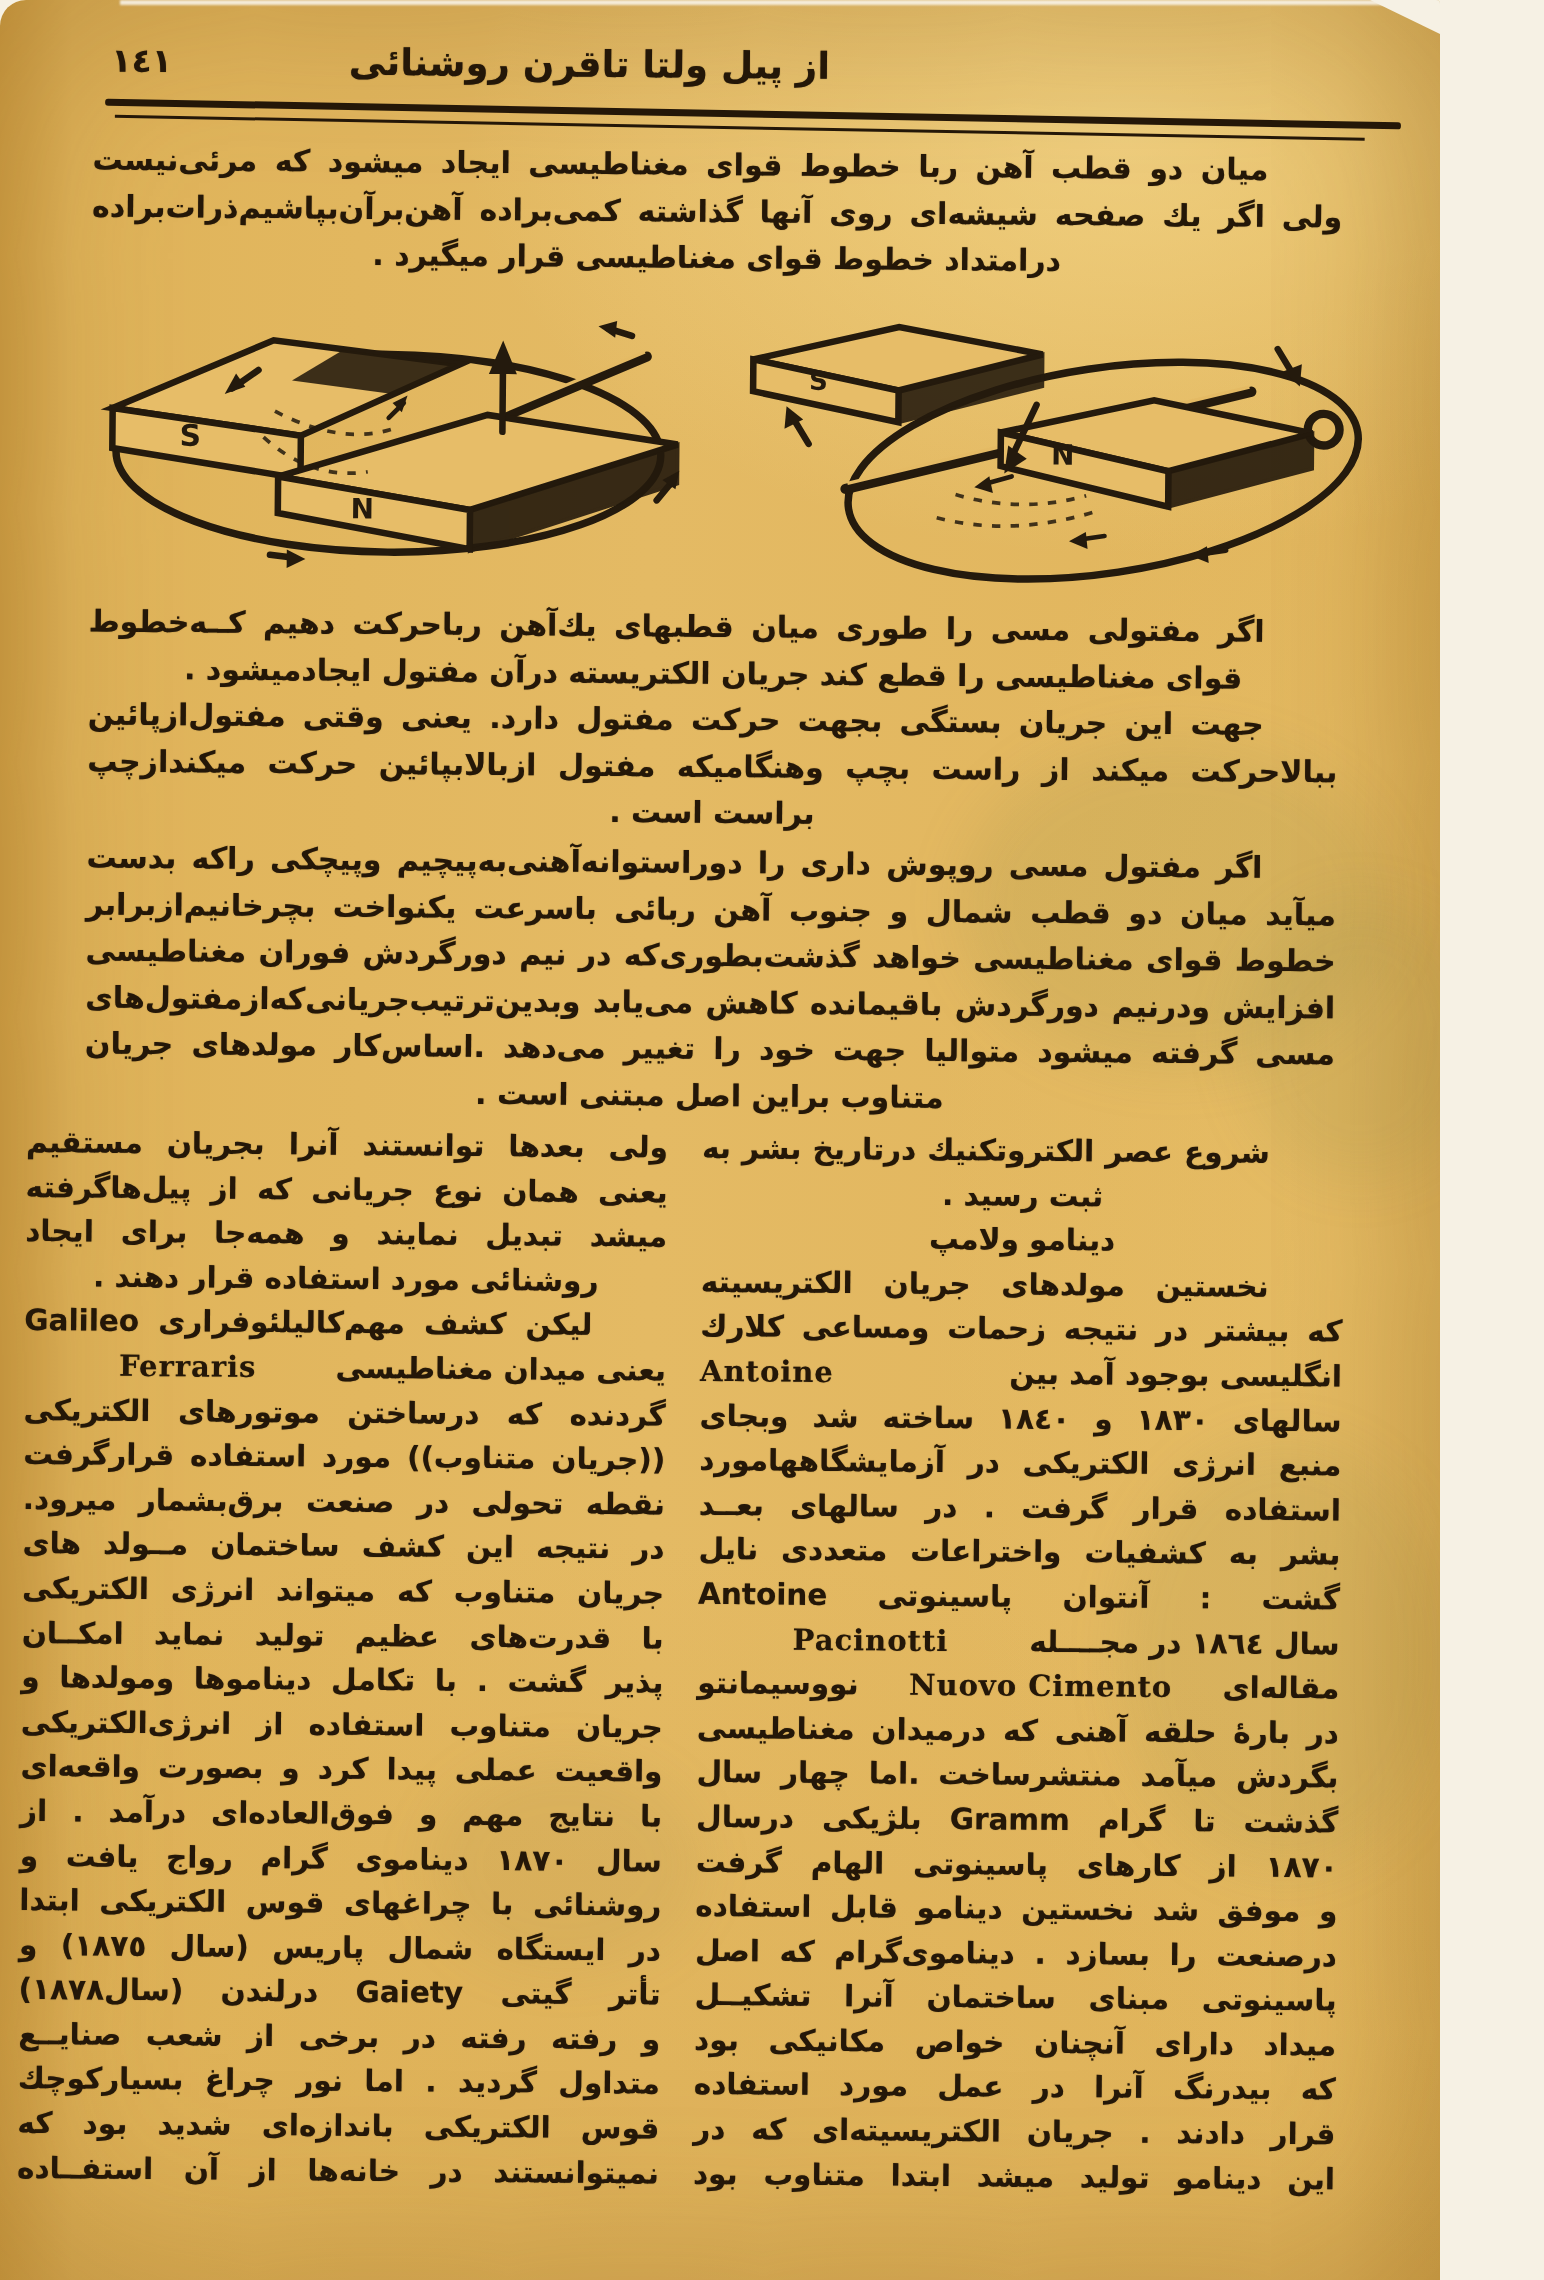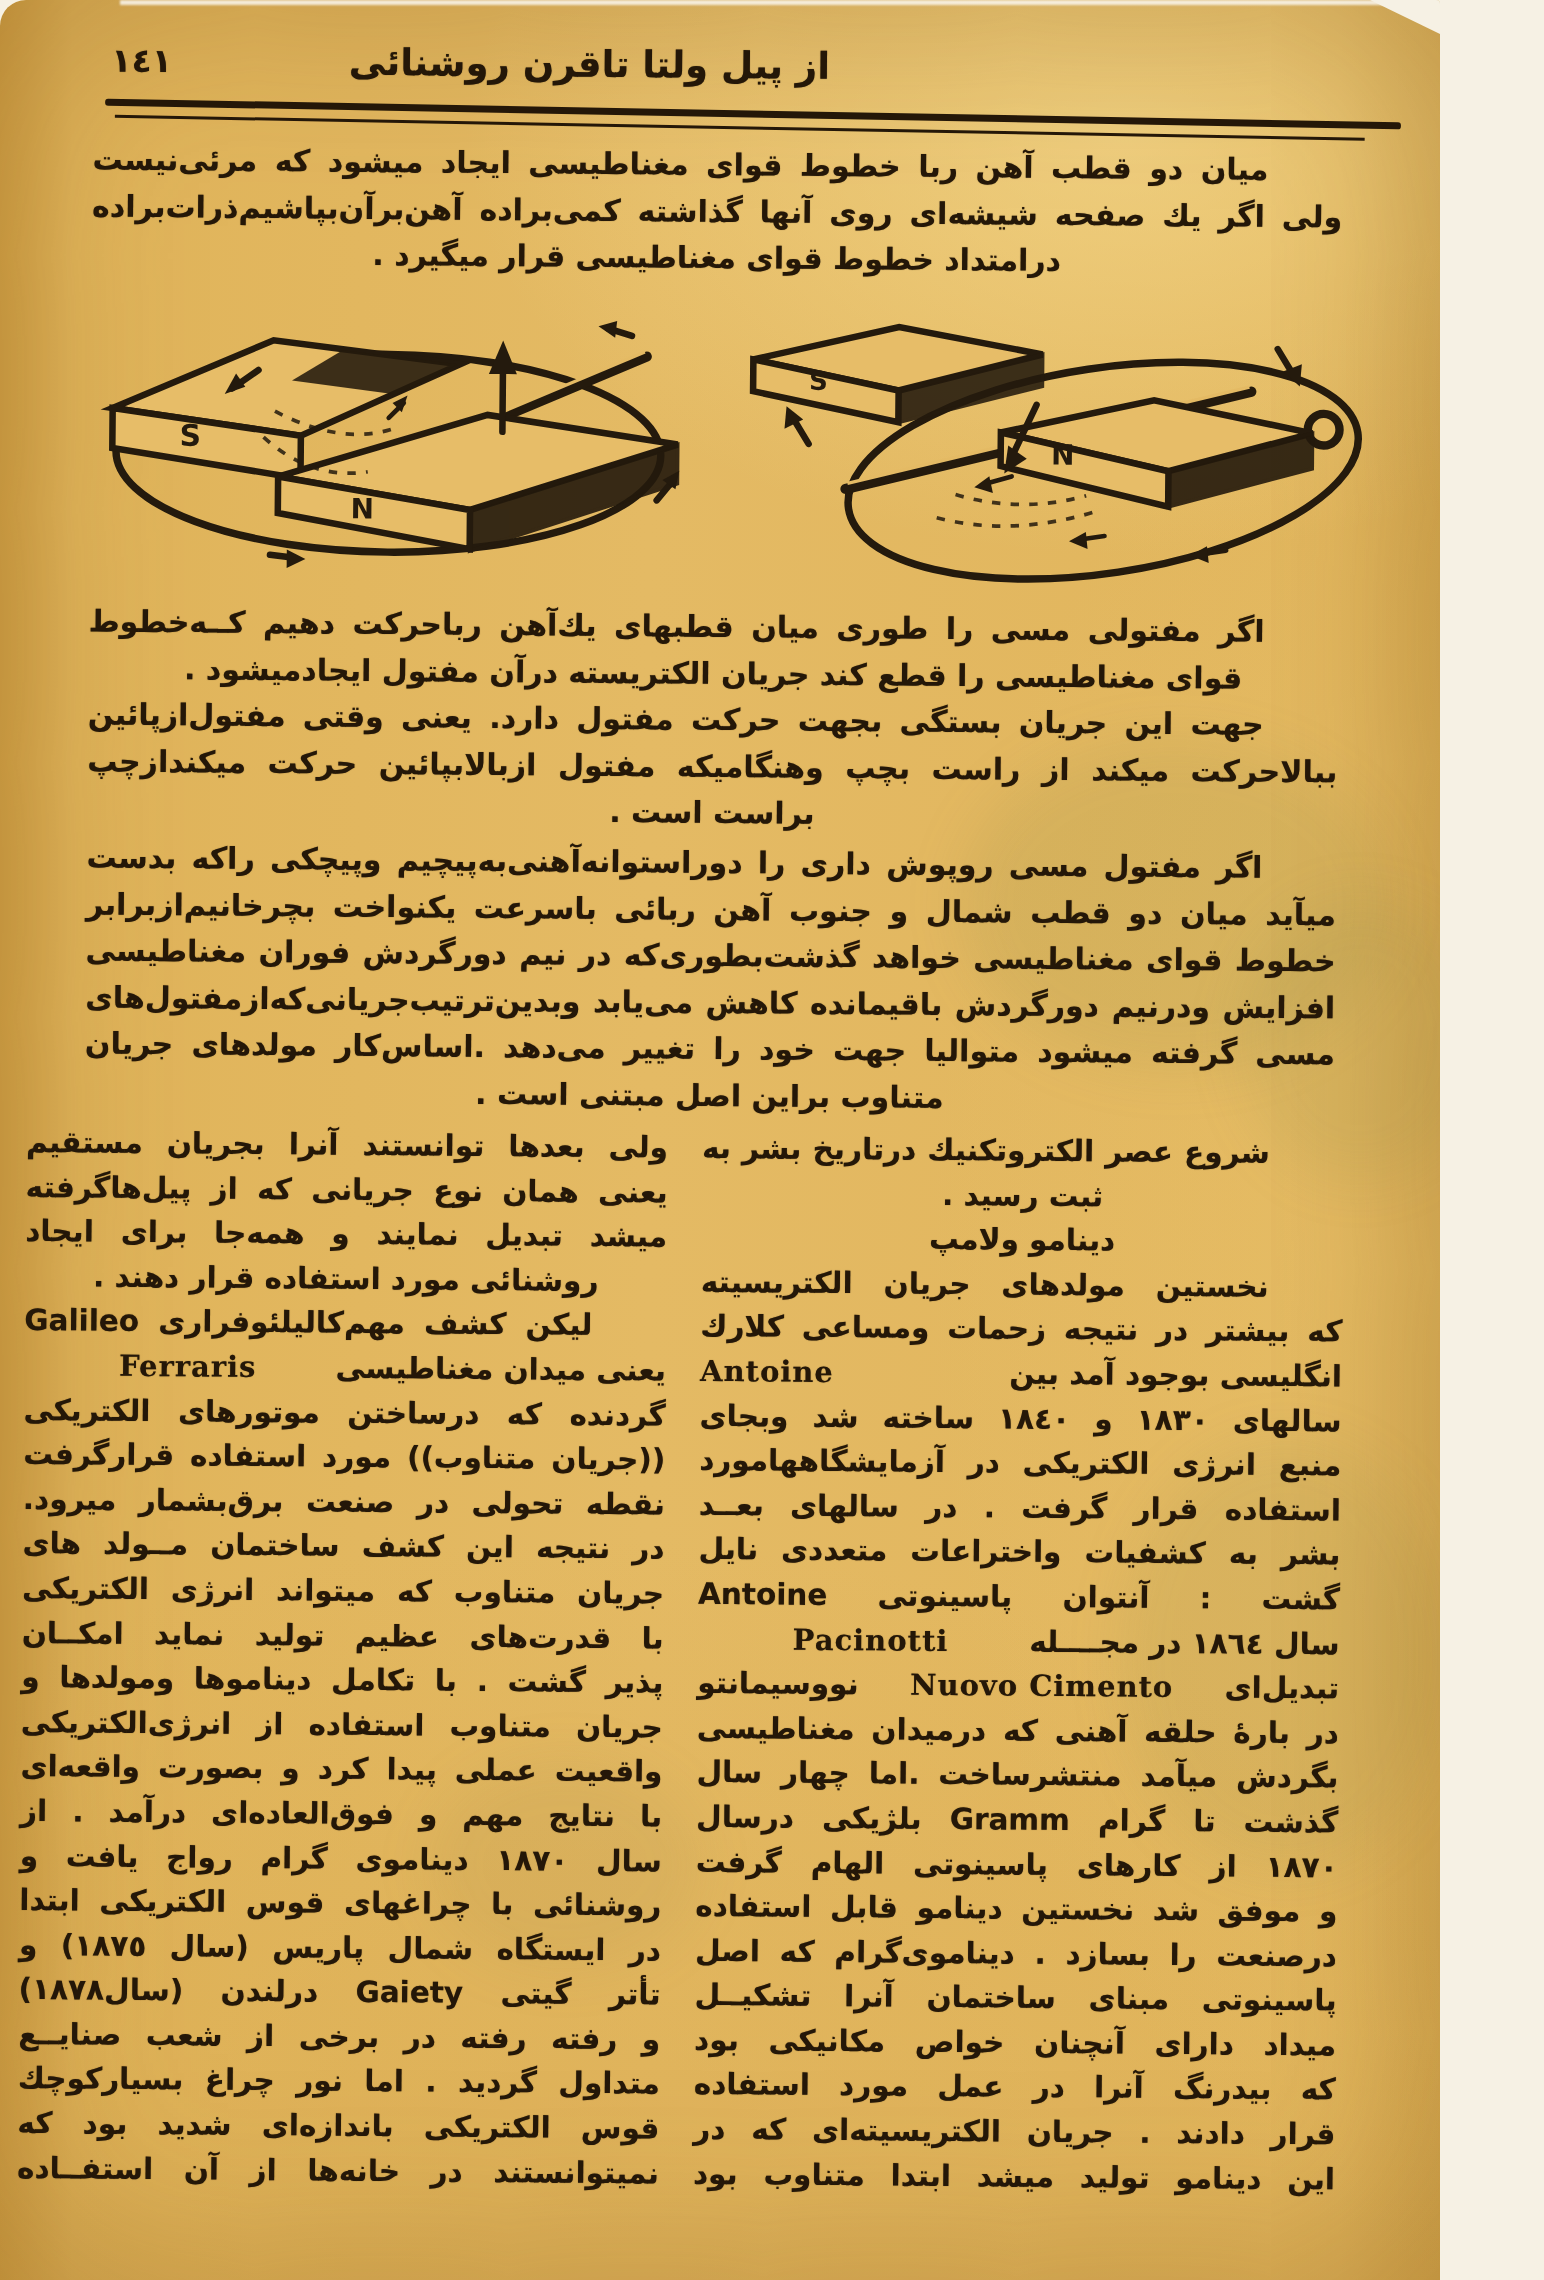--- a/index.html
+++ b/index.html
@@ -257,21 +257,21 @@
           <div class="line justify" dir="rtl">استفاده قرار گرفت . در سالهای بعــد</div>
           <div class="line justify" dir="rtl">بشر به كشفیات واختراعات متعددی نایل</div>
           <div class="line justify" dir="rtl">گشت : آنتوان پاسینوتی Antoine</div>
           <div class="line justify mixed">
             <span class="seg en pad" dir="ltr">Pacinotti</span>
             <span class="seg fa" dir="rtl">سال ١٨٦٤ در مجــــله</span>
           </div>
           <div class="line justify mixed">
             <span class="seg fa" dir="rtl">نووسیمانتو</span>
             <span class="seg en" dir="ltr">Nuovo Cimento</span>
-            <span class="seg fa" dir="rtl">تبدیل‌ای</span>
+            <span class="seg fa" dir="rtl">مقاله‌ای</span>
           </div>
           <div class="line justify" dir="rtl">در بارهٔ حلقه آهنی كه درمیدان مغناطیسی</div>
           <div class="line justify" dir="rtl">بگردش میآمد منتشرساخت .اما چهار سال</div>
           <div class="line justify" dir="rtl">گذشت تا گرام Gramm بلژیكی درسال</div>
           <div class="line justify" dir="rtl">١٨٧٠ از كارهای پاسینوتی الهام گرفت</div>
           <div class="line justify" dir="rtl">و موفق شد نخستین دینامو قابل استفاده</div>
           <div class="line justify" dir="rtl">درصنعت را بسازد . دیناموی‌گرام كه اصل</div>
           <div class="line justify" dir="rtl">پاسینوتی مبنای ساختمان آنرا تشكیــل</div>
           <div class="line justify" dir="rtl">میداد دارای آنچنان خواص مكانیكی بود</div>
           <div class="line justify" dir="rtl">كه بیدرنگ آنرا در عمل مورد استفاده</div>

